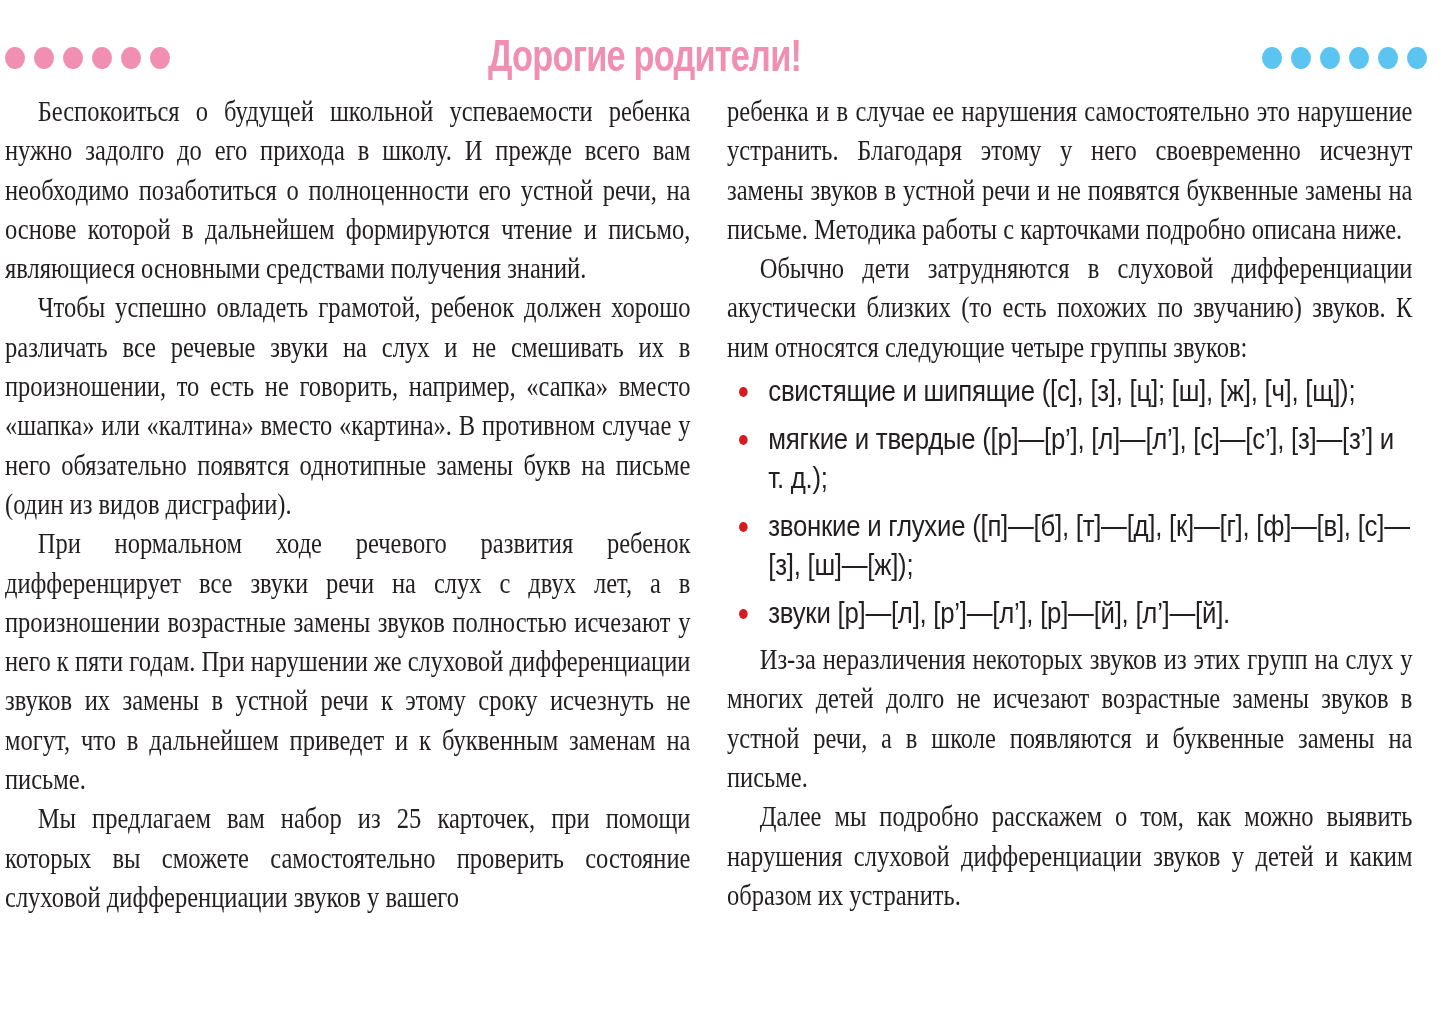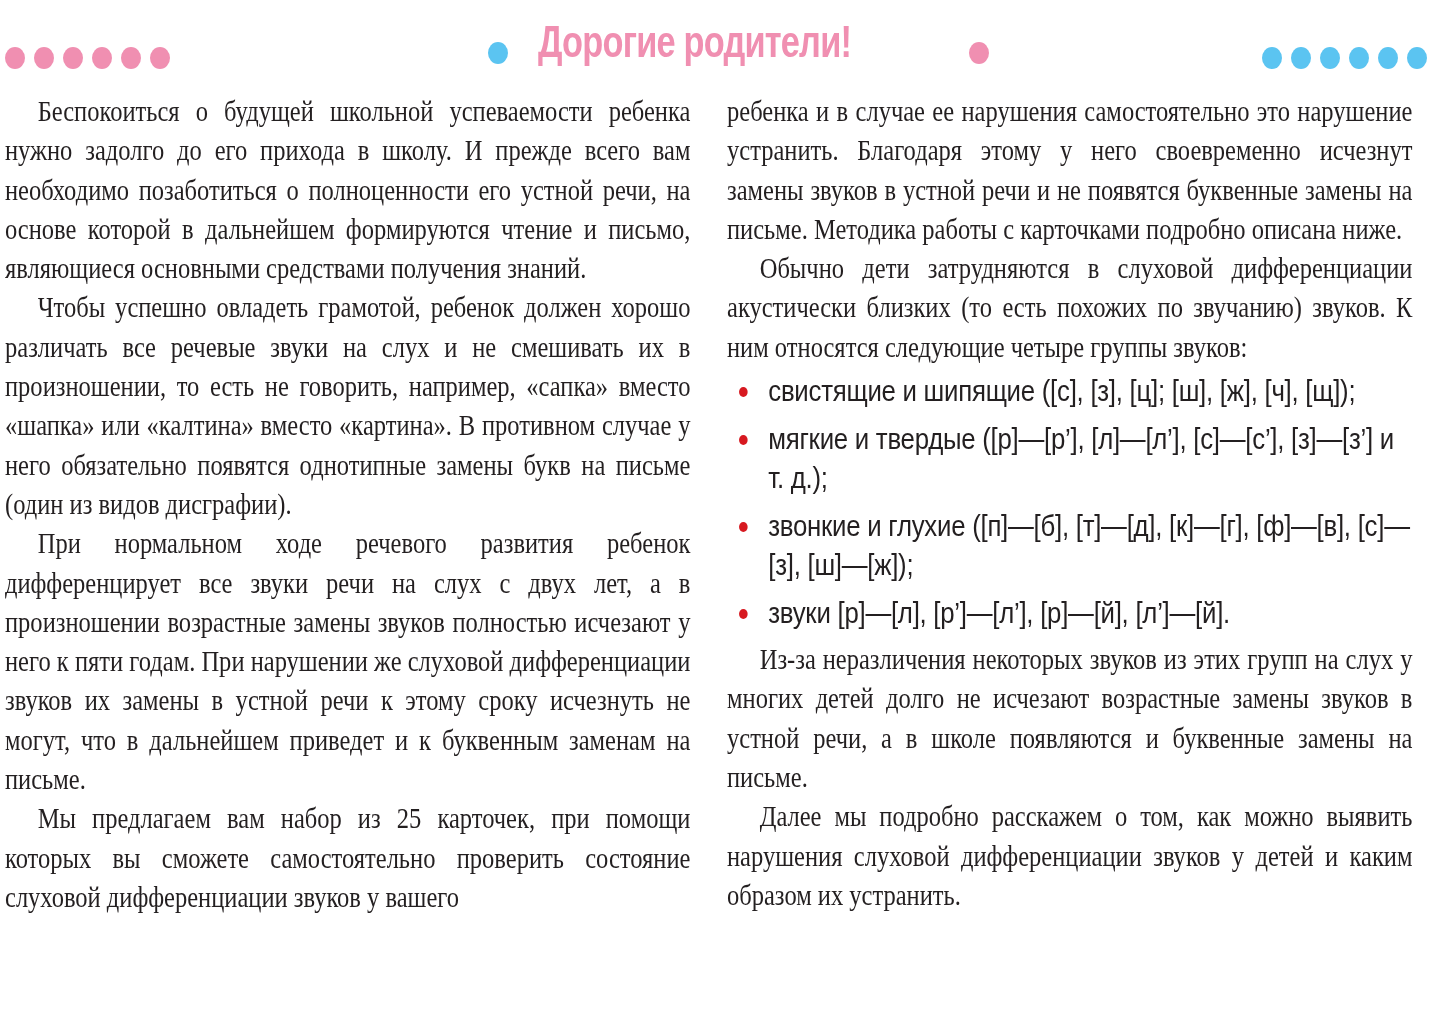--- a/index.html
+++ b/index.html
@@ -31,23 +31,24 @@
       height: 22px;
       border-radius: 50%;
     }
     .dots-left { left: 5px; top: 47px; }
     .dots-right { left: 1262px; top: 47px; }
     .title-wrap {
       position: absolute;
       left: 488px;
       top: 14px;
       display: flex;
-      align-items: flex-end;
-      gap: 30px;
+      align-items: flex-start;
+      gap: 20px;
       height: 50px;
+      flex-direction: column;
     }
     .title-dot {
       width: 20px;
       height: 22px;
       border-radius: 50%;
     }
     .title {
       font-family: "Liberation Sans", "DejaVu Sans", sans-serif;
       font-weight: bold;
       font-size: 44px;

